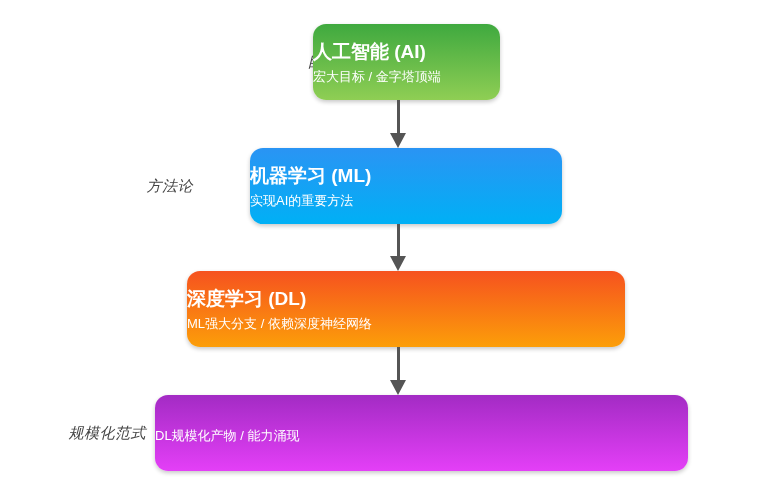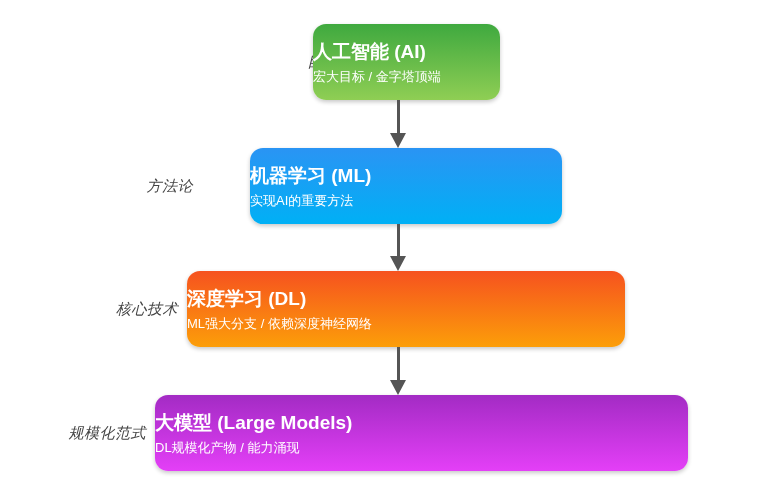--- a/index.html
+++ b/index.html
@@ -128,33 +128,31 @@
       <div class="node-sub">实现AI的重要方法</div>
     </div>
   </div>
 
   <div class="arrow" style="left:390px; top:224px; height:47px;">
     <div class="shaft" style="height:32px;"></div>
     <div class="head"></div>
   </div>
 
   <div class="stage" style="top:271px; height:76px;">
-    <div class="side-label" style="left:0; width:187px;">核心技术</div>
     <div class="node orange" style="left:187px; width:438px;">
       <div class="node-title">深度学习 (DL)</div>
       <div class="node-sub">ML强大分支 / 依赖深度神经网络</div>
     </div>
   </div>
 
   <div class="arrow" style="left:390px; top:347px; height:48px;">
     <div class="shaft" style="height:33px;"></div>
     <div class="head"></div>
   </div>
 
   <div class="stage" style="top:395px; height:76px;">
     <div class="side-label" style="left:0; width:155px;">规模化范式</div>
     <div class="node purple" style="left:155px; width:533px;">
-      <div class="node-title">大模型 (Large Models)</div>
       <div class="node-sub">DL规模化产物 / 能力涌现</div>
     </div>
   </div>
 
 </div>
 
 </body></html>

